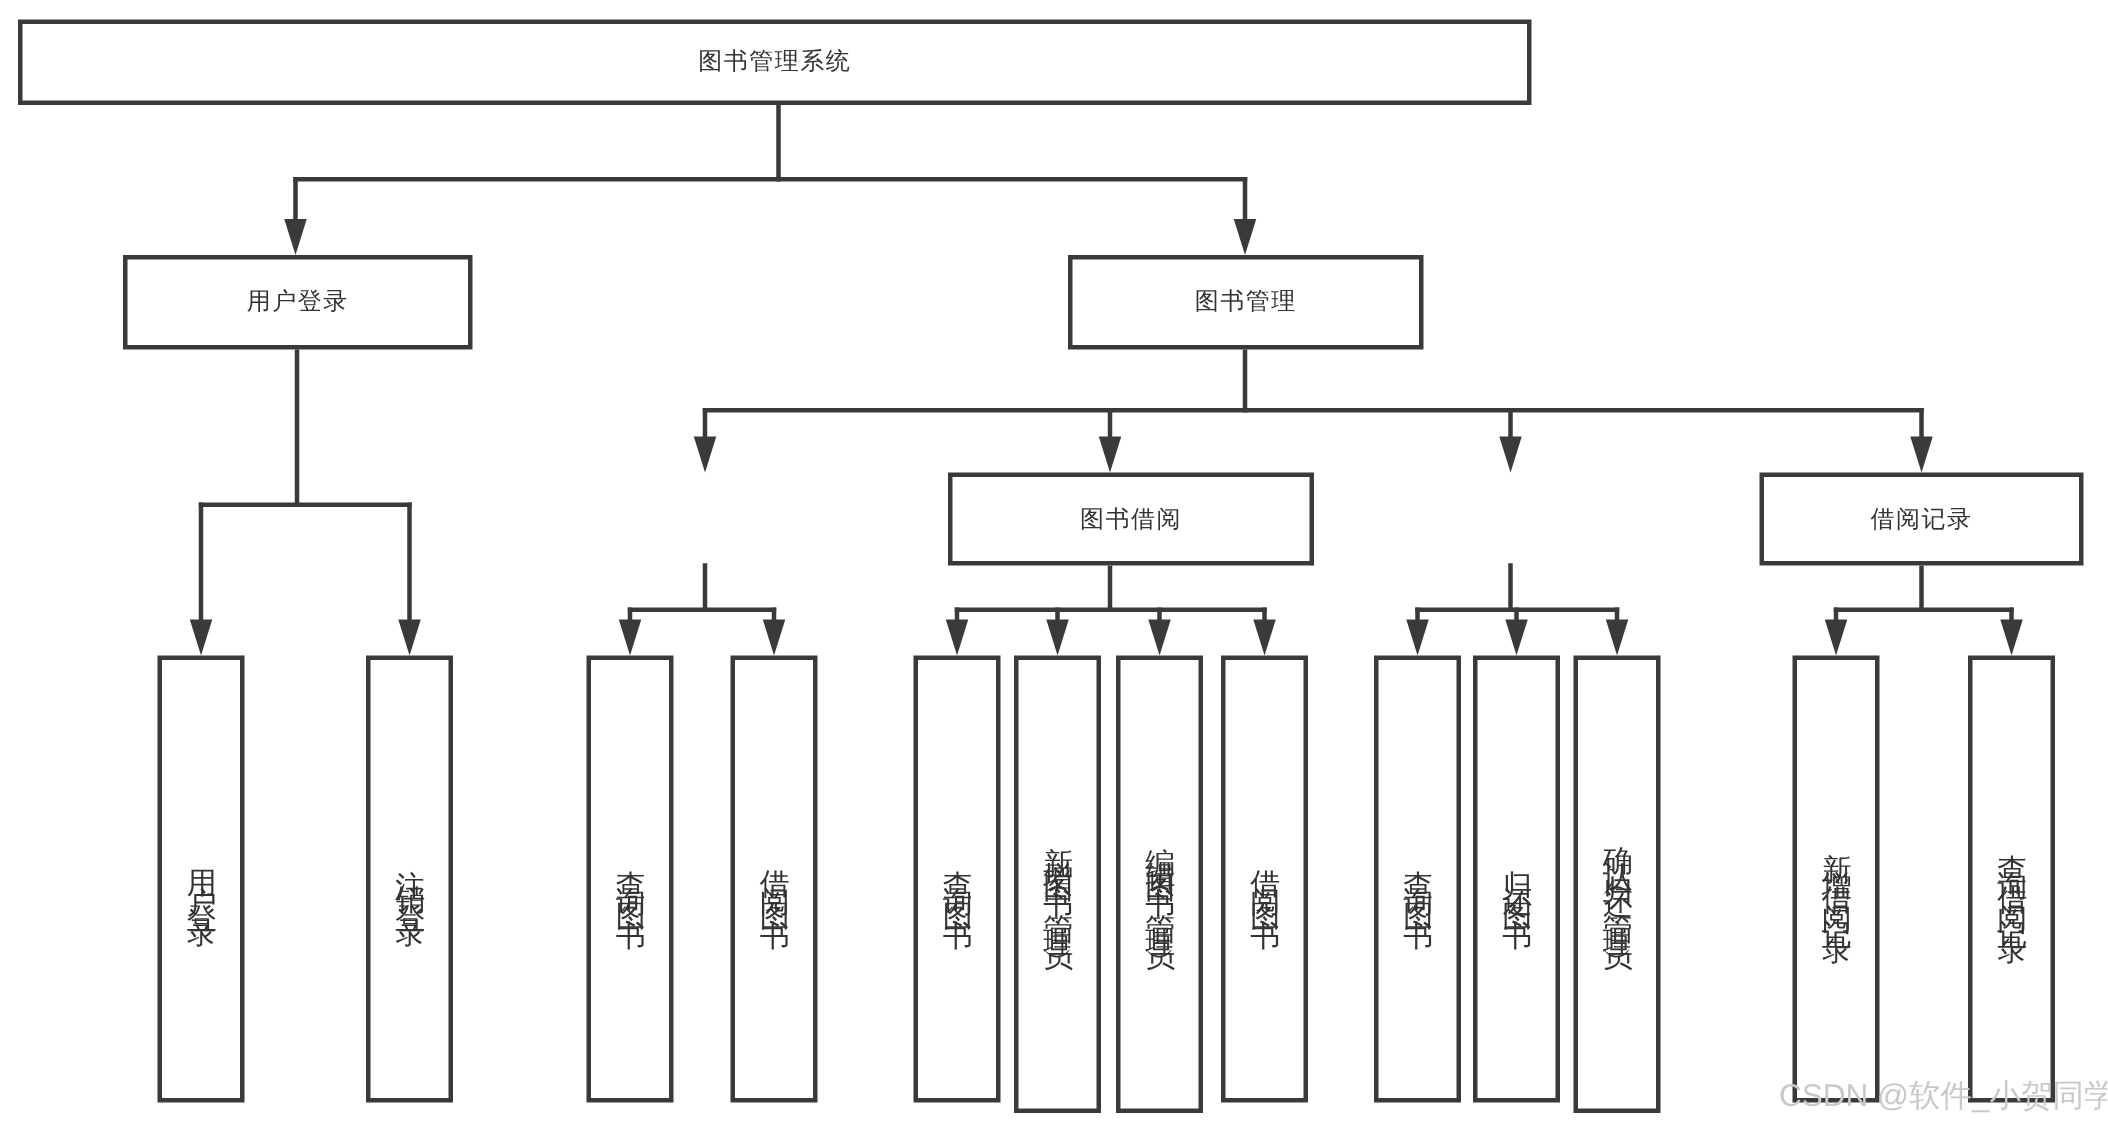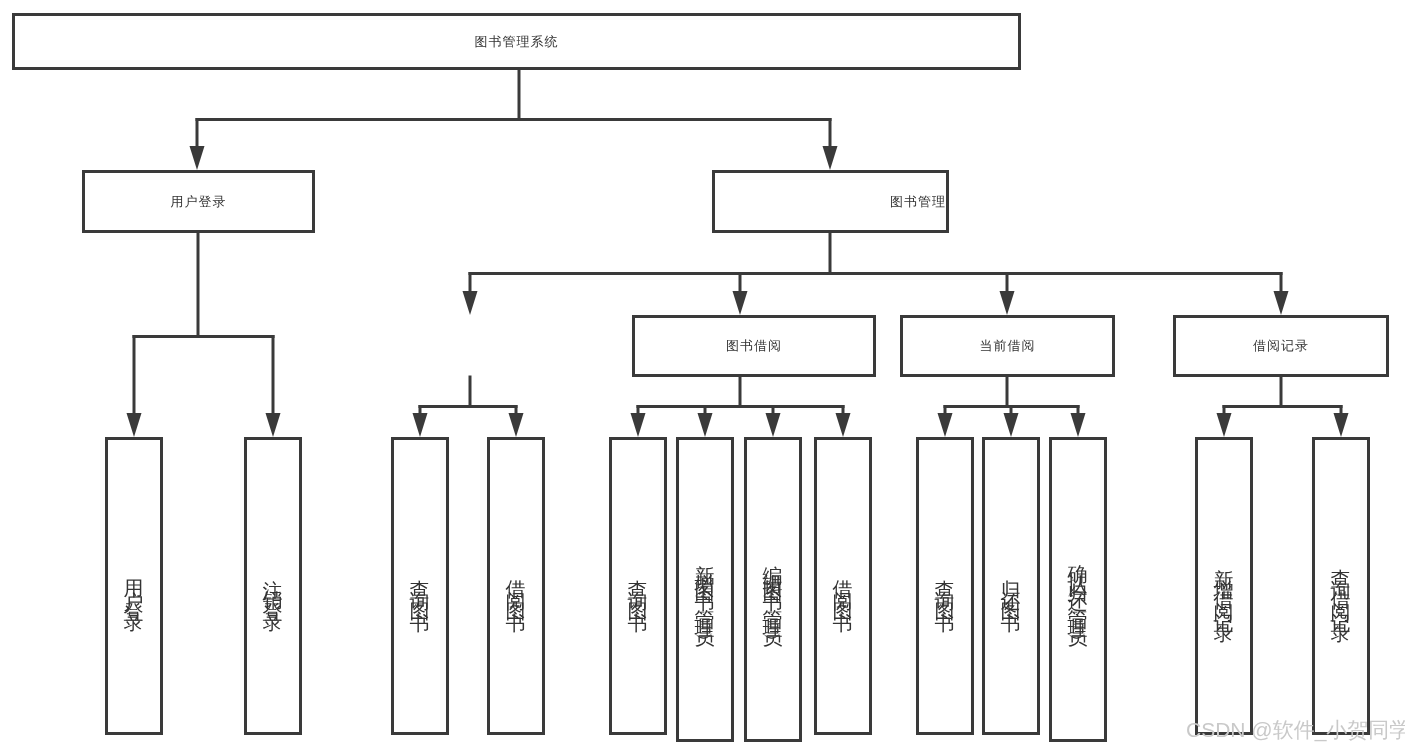--- a/index.html
+++ b/index.html
@@ -27,29 +27,29 @@
   .node {
     position: absolute;
     background: #ffffff;
     border: 3px solid var(--line);
     display: flex;
     align-items: center;
     justify-content: center;
     color: var(--text);
   }
   .node .lbl {
-    font-size: 13px;
+    font-size: 16px;
     letter-spacing: 1px;
     color: var(--text);
     white-space: nowrap;
   }
   
   .root-box   { left: 12px;   top: 13px;  width: 1009px; height: 57px; }
   .b-user     { left: 82px;   top: 170px; width: 233px;  height: 63px; }
-  .b-book     { left: 712px;  top: 170px; width: 237px;  height: 63px; justify-content: flex-end; }
+  .b-book     { left: 712px;  top: 170px; width: 237px;  height: 63px; }
   .s-newrec   { left: 363px;  top: 315px; width: 214px;  height: 62px; }
   .s-borrow   { left: 632px;  top: 315px; width: 244px;  height: 62px; }
   .s-current  { left: 900px;  top: 315px; width: 215px;  height: 62px; }
   .s-records  { left: 1173px; top: 315px; width: 216px;  height: 62px; text-align: center; }
   
   .leaf {
     position: absolute;
     top: 437px;
     width: 58px;
     height: 298px;
@@ -168,23 +168,20 @@
   <div class="node b-user">
     <span class="lbl">用户登录</span>
   </div>
   <div class="node b-book">
     <span class="lbl">图书管理</span>
   </div>
 
   <div class="node s-borrow">
     <span class="lbl">图书借阅</span>
   </div>
-  <div class="node s-current">
-    <span class="lbl">当前借阅</span>
-  </div>
   <div class="node s-records">
     <span class="lbl">借阅记录</span>
   </div>
 
   <div class="leaf l1">
     <span class="vlbl">用户登录</span>
   </div>
   <div class="leaf l2">
     <span class="vlbl">注销登录</span>
   </div>

